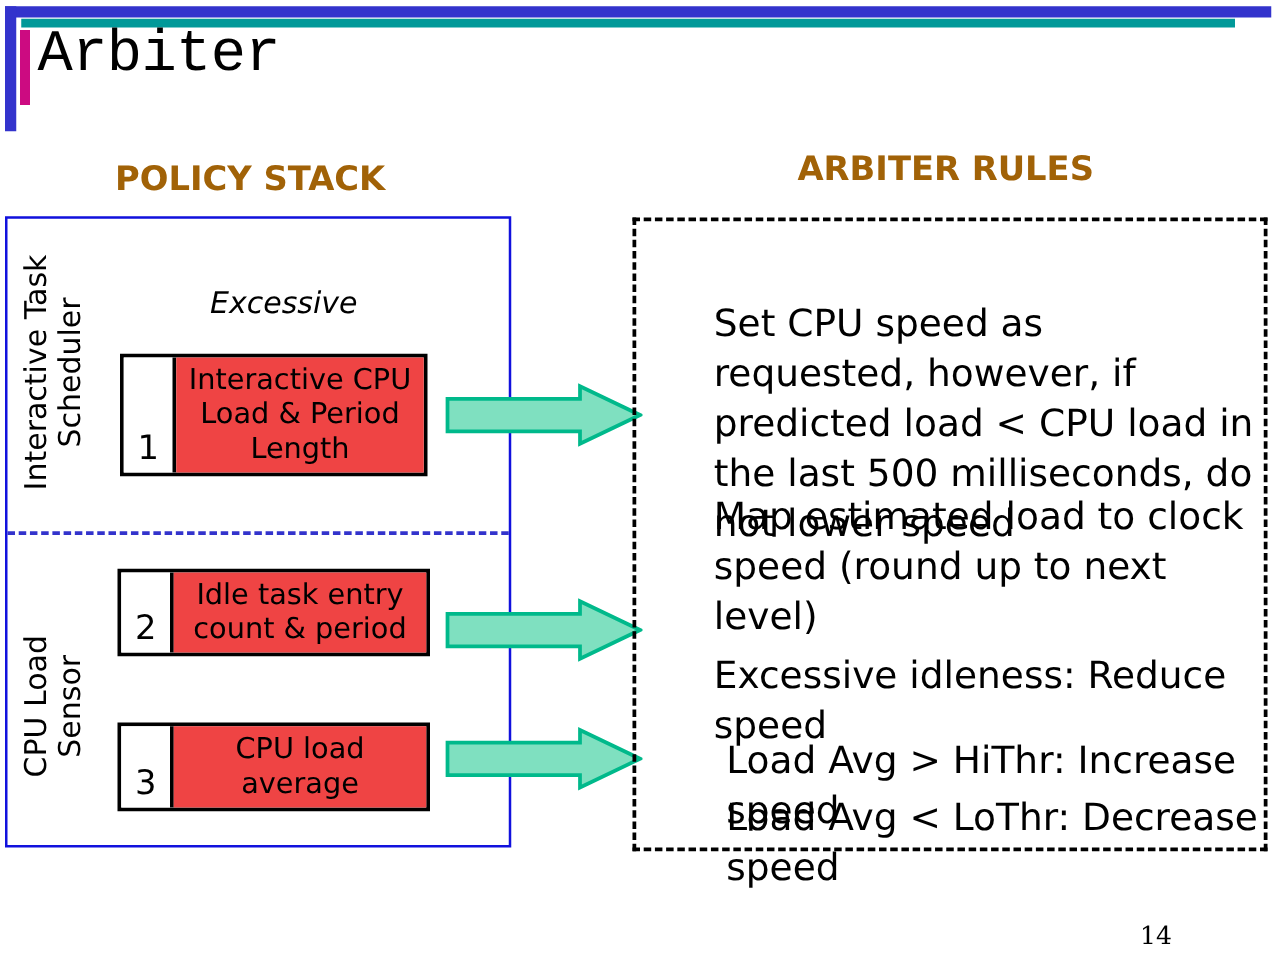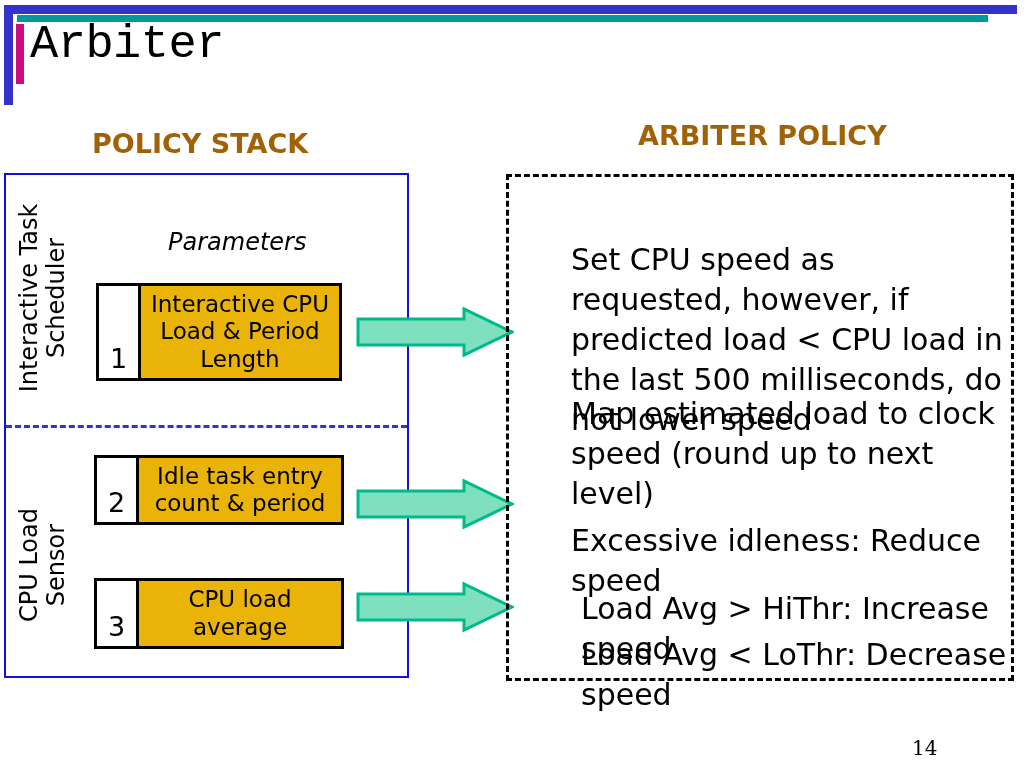--- a/index.html
+++ b/index.html
@@ -130,21 +130,21 @@
     box-sizing: border-box;
     display: flex;
     align-items: flex-end;
     justify-content: center;
     font-size: 27px;
     color: #000000;
     padding-bottom: 4px;
   }
   .param-text {
     flex: 1;
-    background: #eab308;
+    background: #ef4444;
     display: flex;
     align-items: center;
     justify-content: center;
     text-align: center;
     font-size: 23px;
     line-height: 1.18;
     color: #000000;
     padding: 2px 4px;
     box-sizing: border-box;
   }
@@ -207,21 +207,21 @@
   <div class="heading" id="policy-heading">POLICY STACK</div>
 
   <div id="policy-box"></div>
   <div id="policy-divider"></div>
 
   <div class="side-label" id="label-scheduler">Interactive Task
 Scheduler</div>
   <div class="side-label" id="label-sensor">CPU Load
 Sensor</div>
 
-  <div id="parameters-label">Parameters</div>
+  <div id="parameters-label">Excessive</div>
 
   <div class="param-row" id="param-row-1">
     <div class="param-num">1</div>
     <div class="param-text">Interactive CPU Load &amp; Period Length</div>
   </div>
 
   <div class="param-row" id="param-row-2">
     <div class="param-num">2</div>
     <div class="param-text">Idle task entry count &amp; period</div>
   </div>
@@ -234,21 +234,21 @@
   <svg class="arrow" id="arrow-1" viewBox="0 0 158 52">
     <polygon points="2,13 108,13 108,3 156,26 108,49 108,39 2,39" fill="#7fe0c0" stroke="#00b98b" stroke-width="3" stroke-linejoin="miter"></polygon>
   </svg>
   <svg class="arrow" id="arrow-2" viewBox="0 0 158 52">
     <polygon points="2,13 108,13 108,3 156,26 108,49 108,39 2,39" fill="#7fe0c0" stroke="#00b98b" stroke-width="3" stroke-linejoin="miter"></polygon>
   </svg>
   <svg class="arrow" id="arrow-3" viewBox="0 0 158 52">
     <polygon points="2,13 108,13 108,3 156,26 108,49 108,39 2,39" fill="#7fe0c0" stroke="#00b98b" stroke-width="3" stroke-linejoin="miter"></polygon>
   </svg>
 
-  <div class="heading" id="rules-heading">ARBITER POLICY</div>
+  <div class="heading" id="rules-heading">ARBITER RULES</div>
   <div id="rules-box"></div>
 
   <div class="rule" id="rule-1">Set CPU speed as requested, however, if predicted load &lt; CPU load in the last 500 milliseconds, do not lower speed</div>
   <div class="rule" id="rule-2">Map estimated load to clock speed (round up to next level)</div>
   <div class="rule" id="rule-4">Excessive idleness: Reduce speed</div>
   <div class="rule" id="rule-5">Load Avg &gt; HiThr: Increase speed</div>
   <div class="rule" id="rule-6">Load Avg &lt; LoThr: Decrease speed</div>
 
   <div id="page-number">14</div>
 </div>

